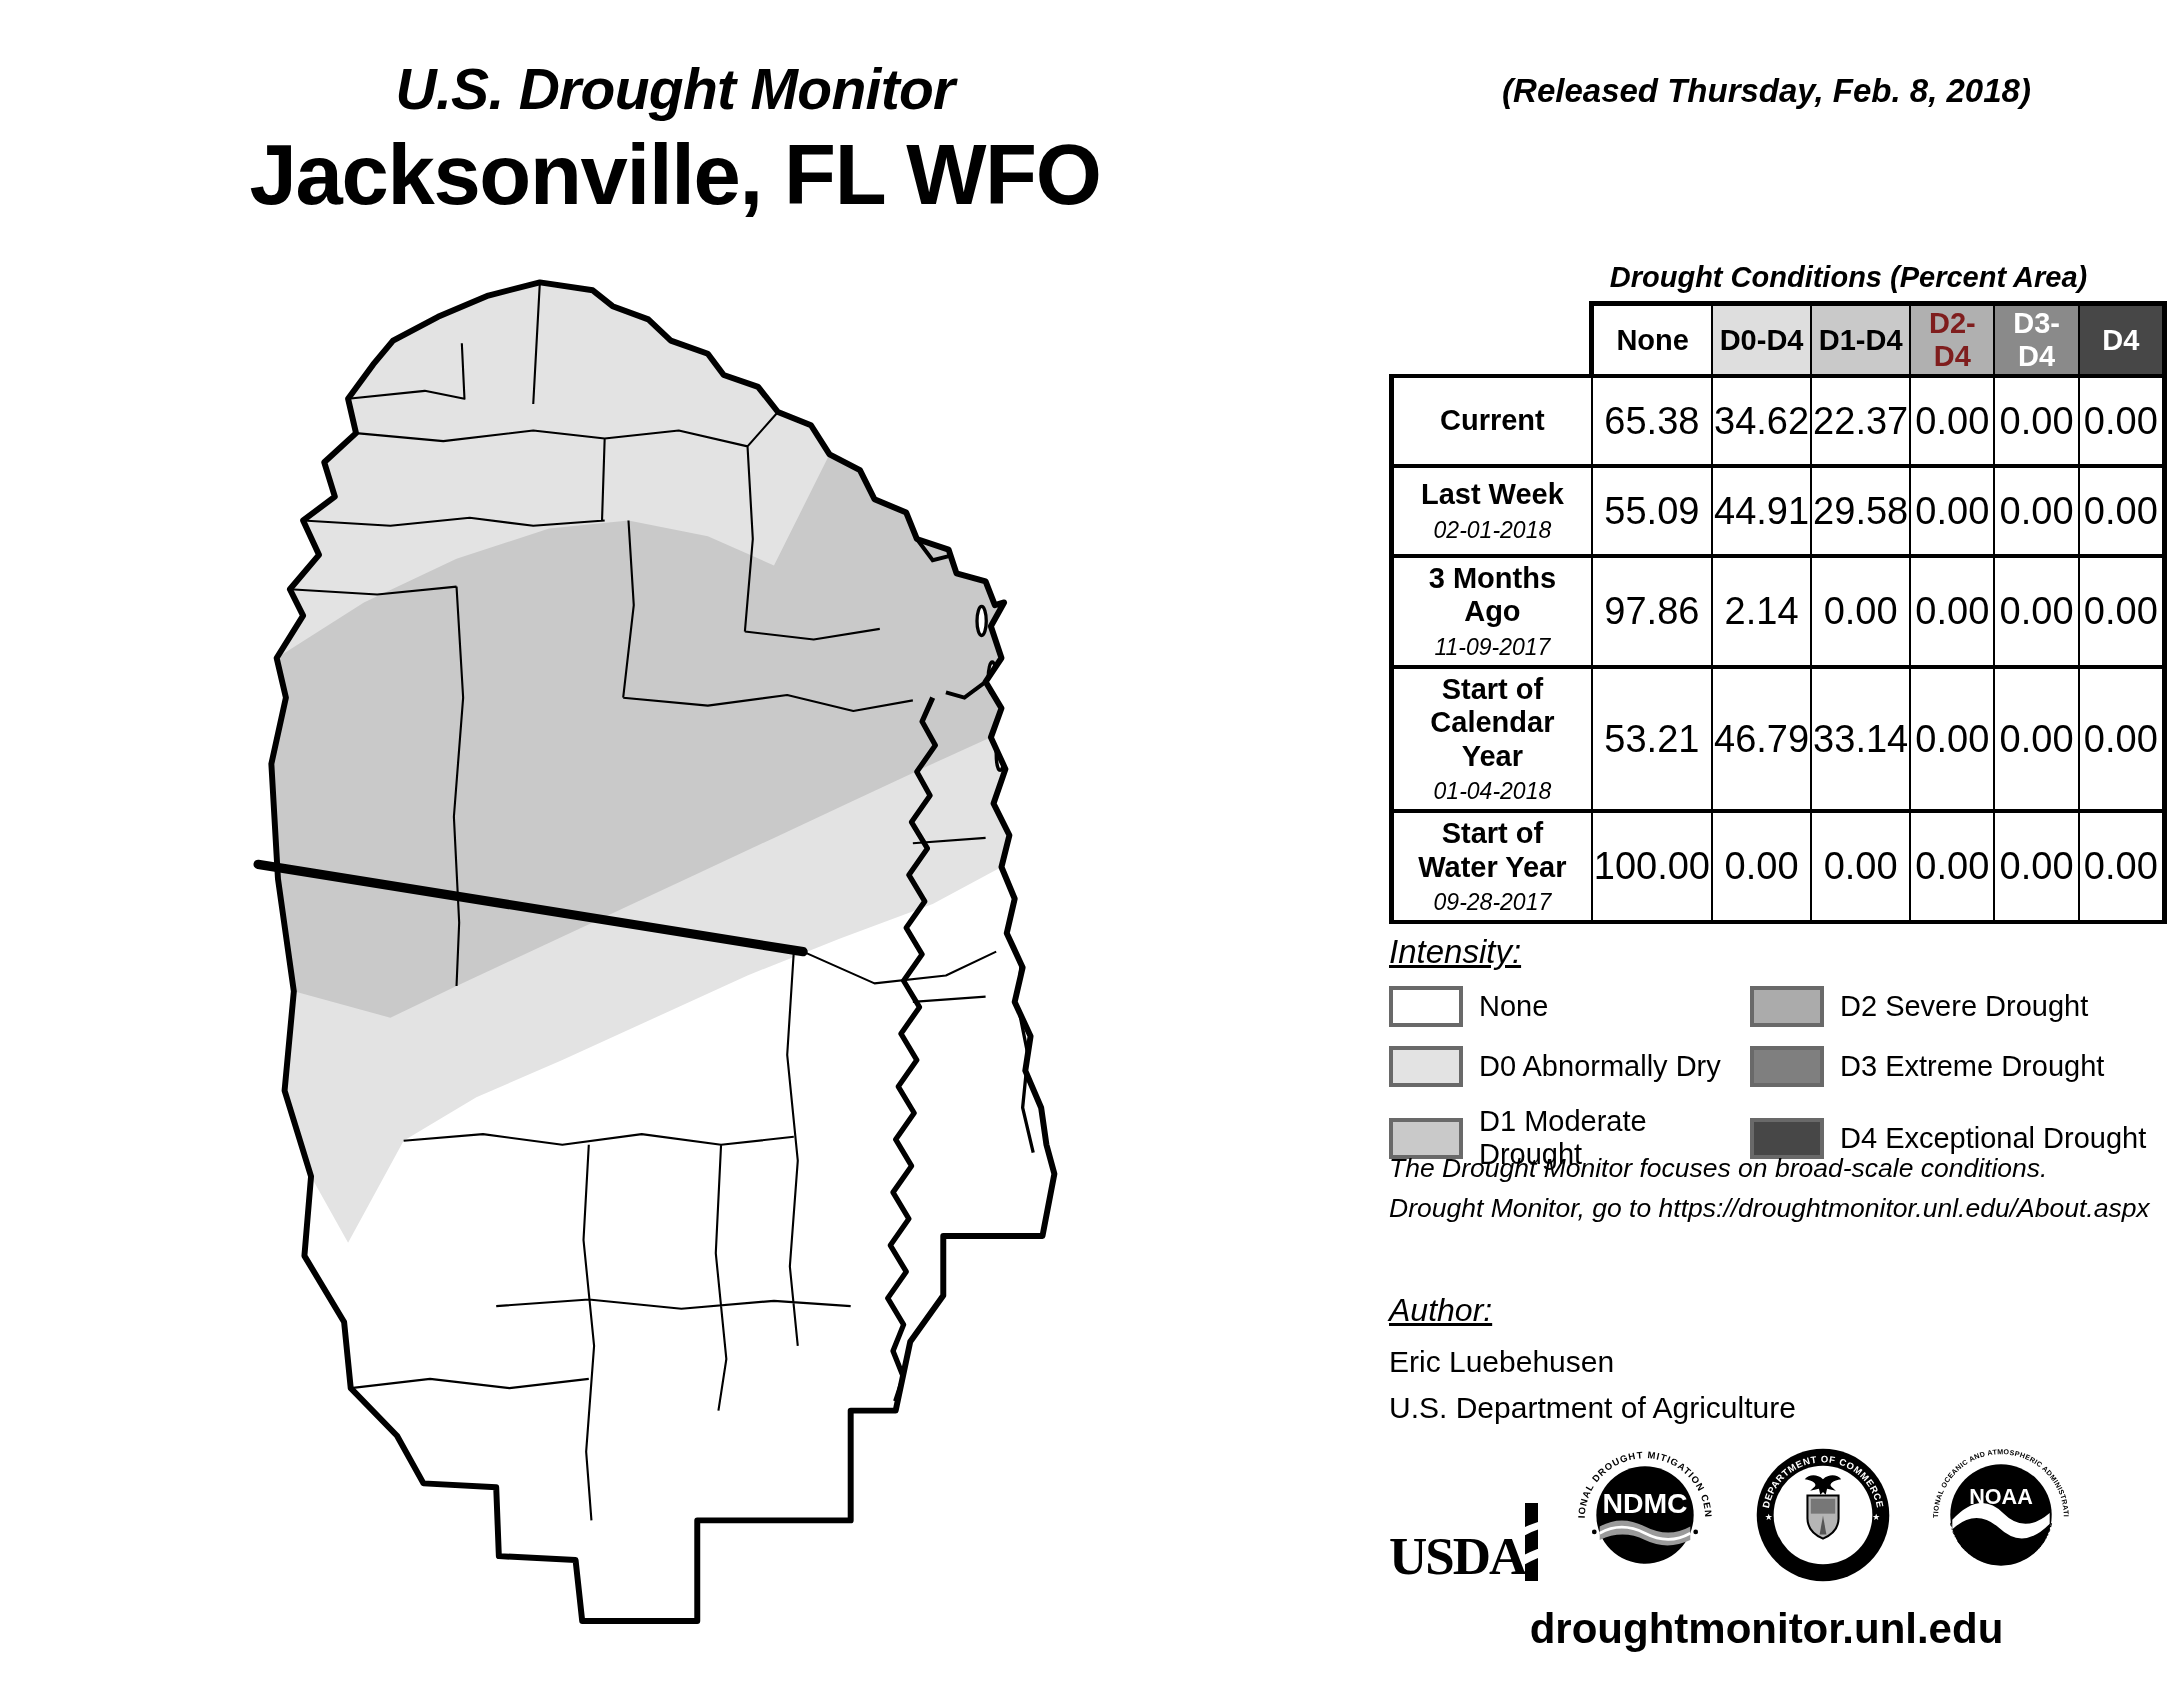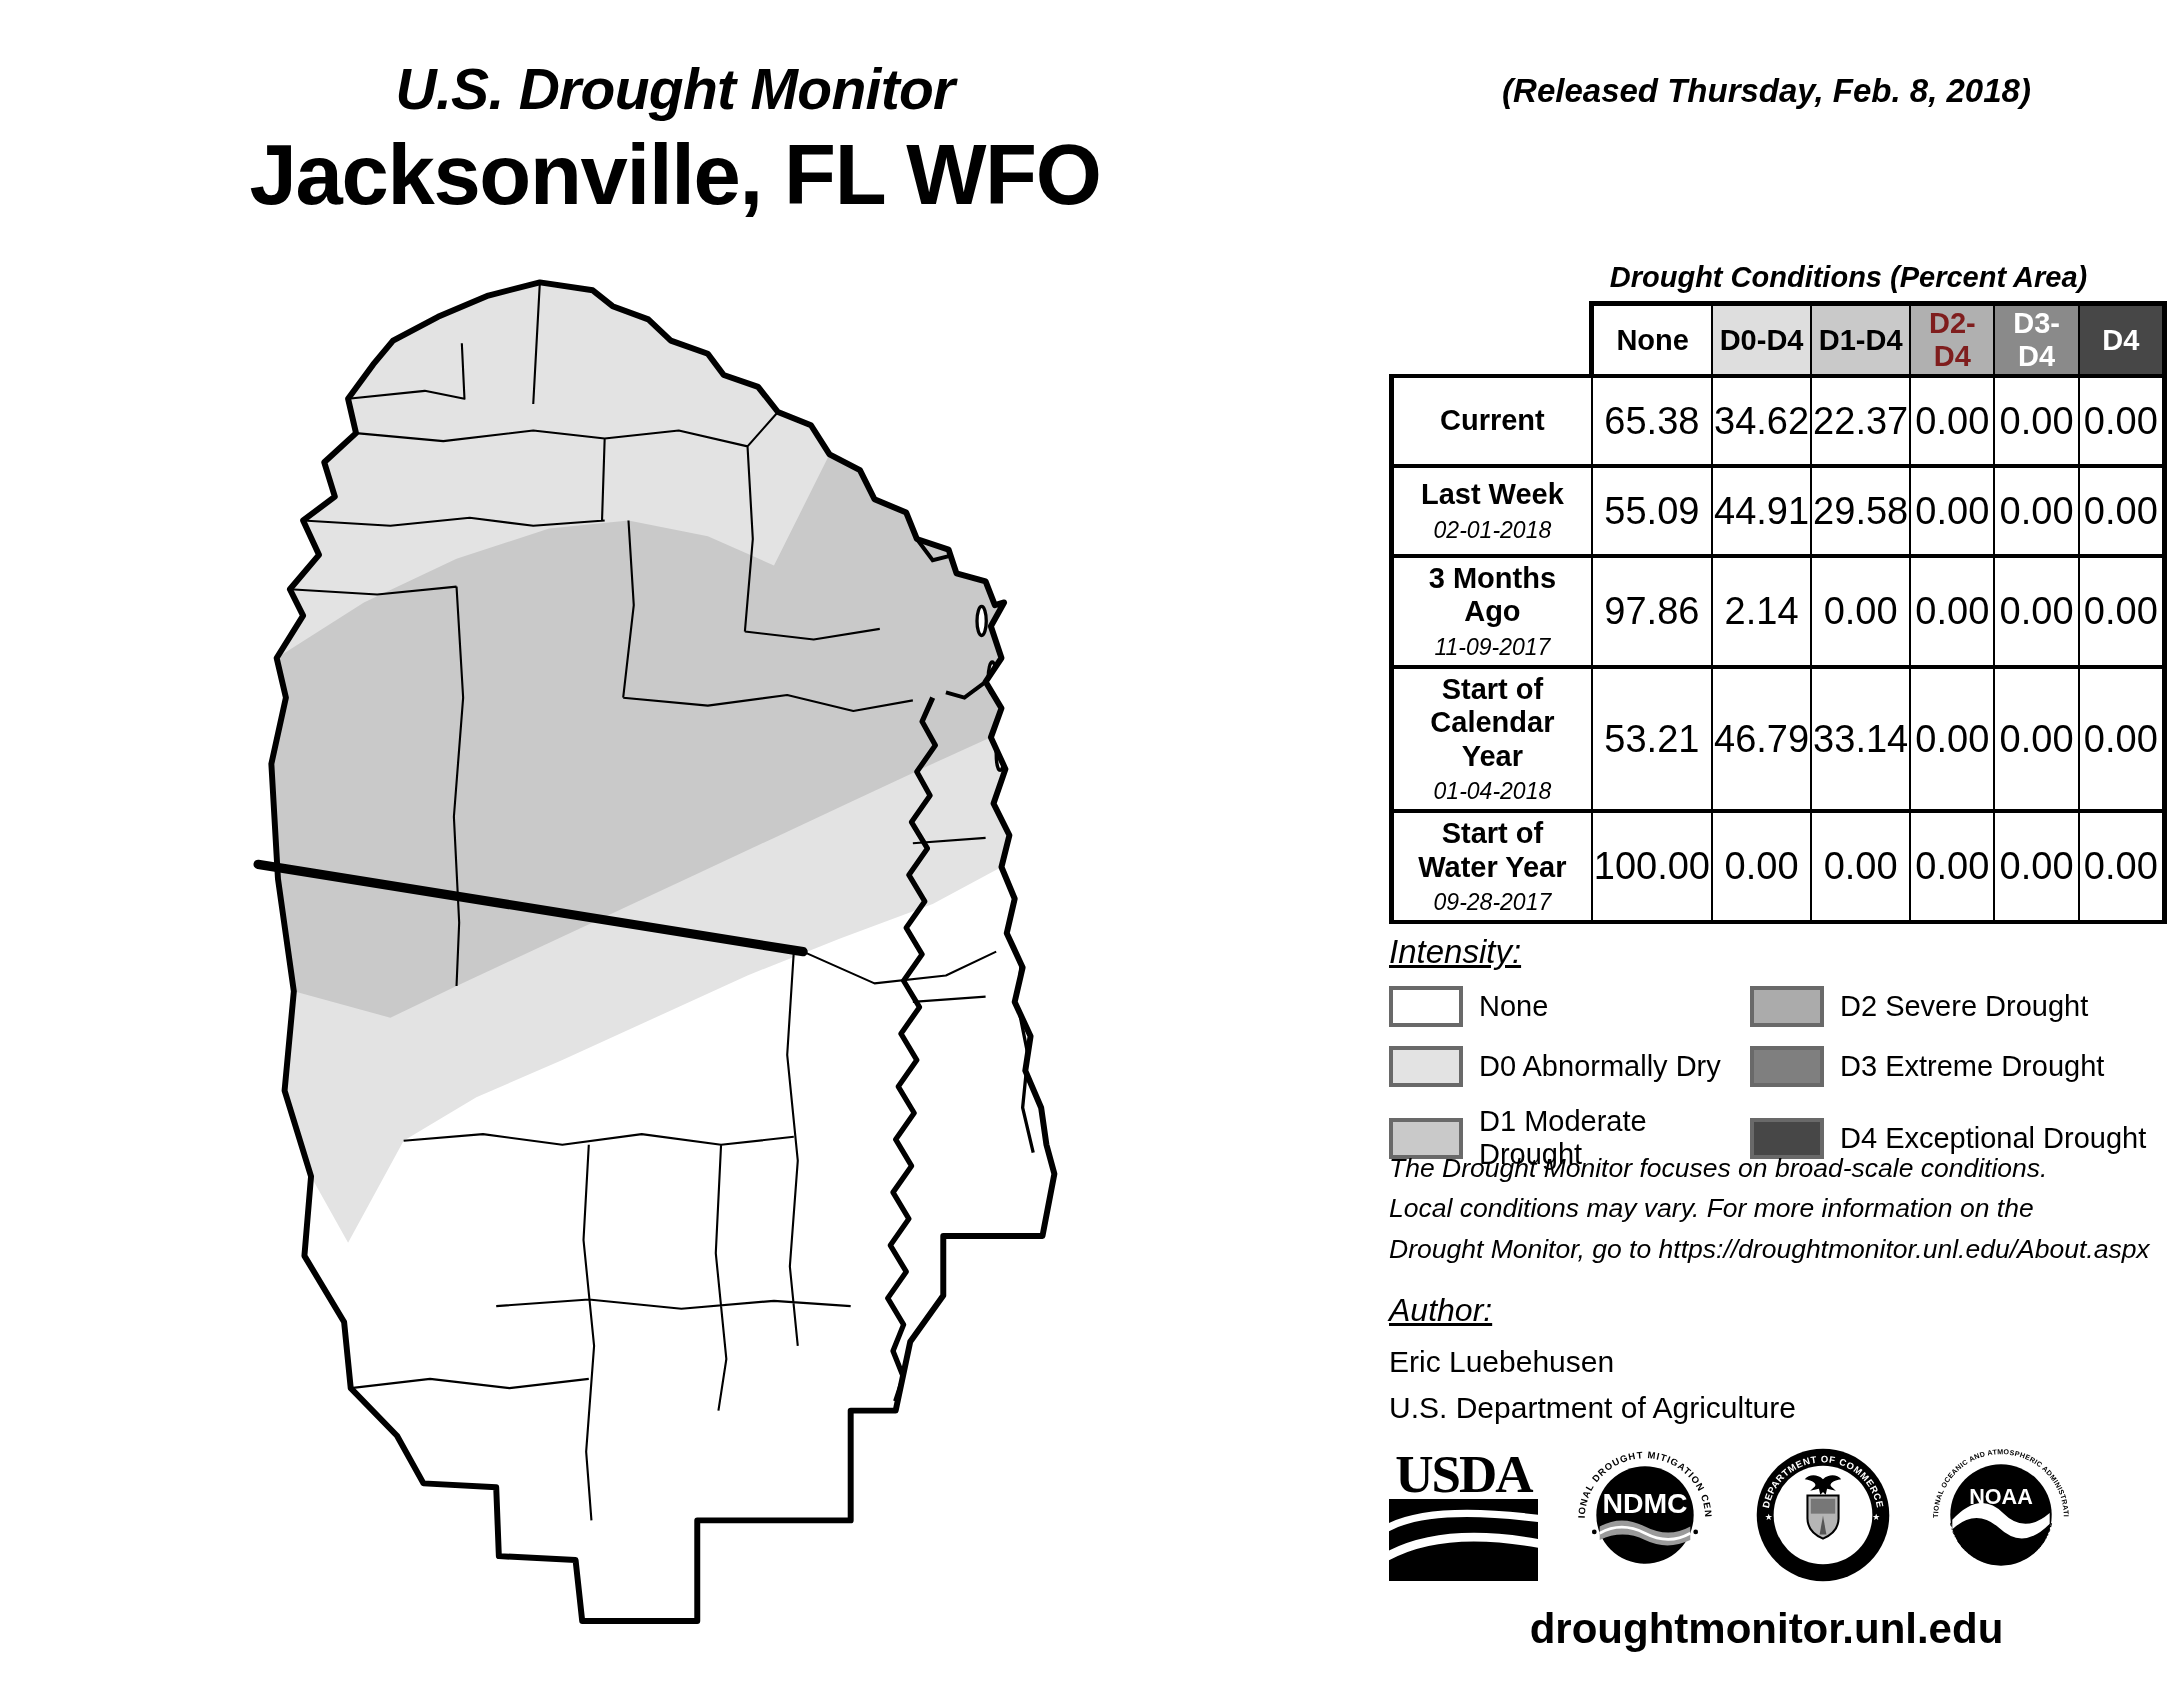--- a/index.html
+++ b/index.html
@@ -42,21 +42,21 @@
   .legend-swatch{width:66px;height:33px;border:4.6px solid #696969;margin-right:16px;flex:none;}
   .legend-label{font-size:29px;}
 
   .disclaimer{position:absolute;top:1085px;left:23px;width:781px;font-size:26.5px;font-style:italic;line-height:1.52;}
 
   .author-heading{position:absolute;top:1229px;left:23px;font-size:32px;font-style:italic;text-decoration:underline;}
   .author-name{position:absolute;top:1282px;left:23px;font-size:30px;}
   .author-org{position:absolute;top:1328px;left:23px;font-size:30px;}
 
   .logo-row{position:absolute;top:1379px;left:23px;width:767px;height:146px;display:flex;align-items:center;gap:36px;}
-  .usda-logo{width:149px;height:132px;display:flex;flex-direction:column;}
+  .usda-logo{width:149px;height:132px;display:flex;flex-direction:row;align-items:flex-end;}
   .usda-text{font-family:"Liberation Serif",serif;font-weight:bold;font-size:53px;text-align:center;letter-spacing:-2px;line-height:0.95;}
   .usda-block{flex:1;background:#000;position:relative;overflow:hidden;}
   .seal{width:142px;height:142px;flex:none;}
 
   .footer-url{position:absolute;top:1542px;left:0;width:100%;text-align:center;font-size:42px;font-weight:bold;}
 </style>
 </head>
 <body>
 
 <div class="title-block">
@@ -223,21 +223,20 @@
       <div class="legend-label">D1 Moderate Drought</div>
     </div>
     <div class="legend-item">
       <div class="legend-swatch" style="background: rgb(71, 71, 71);"></div>
       <div class="legend-label">D4 Exceptional Drought</div>
     </div>
   </div>
 
   <div class="disclaimer">
     <div>The Drought Monitor focuses on broad-scale conditions.</div>
-    <div>Local conditions may vary. For more information on the</div>
     <div>Drought Monitor, go to https://droughtmonitor.unl.edu/About.aspx</div>
   </div>
 
   <div class="author-heading">Author:</div>
   <div class="author-name">Eric Luebehusen</div>
   <div class="author-org">U.S. Department of Agriculture</div>
 
   <div class="logo-row">
 
     <div class="usda-logo">

